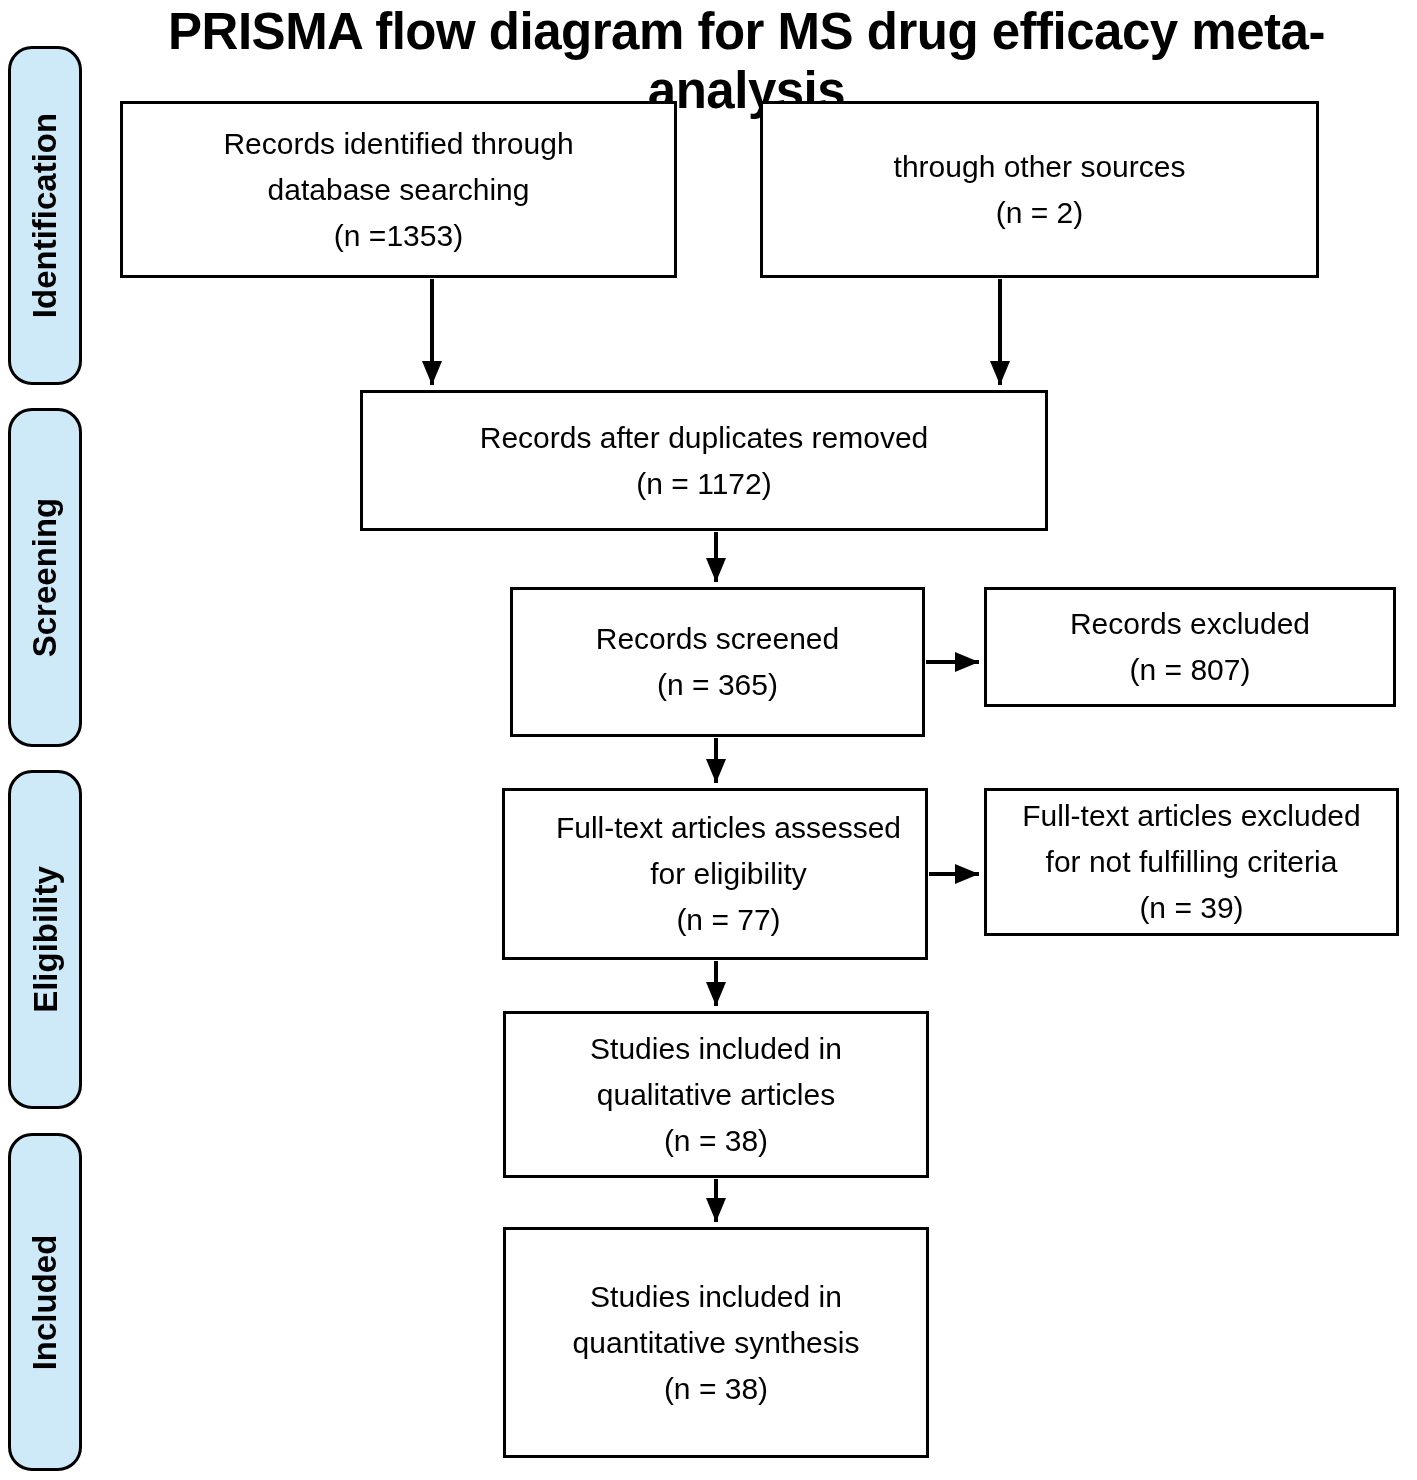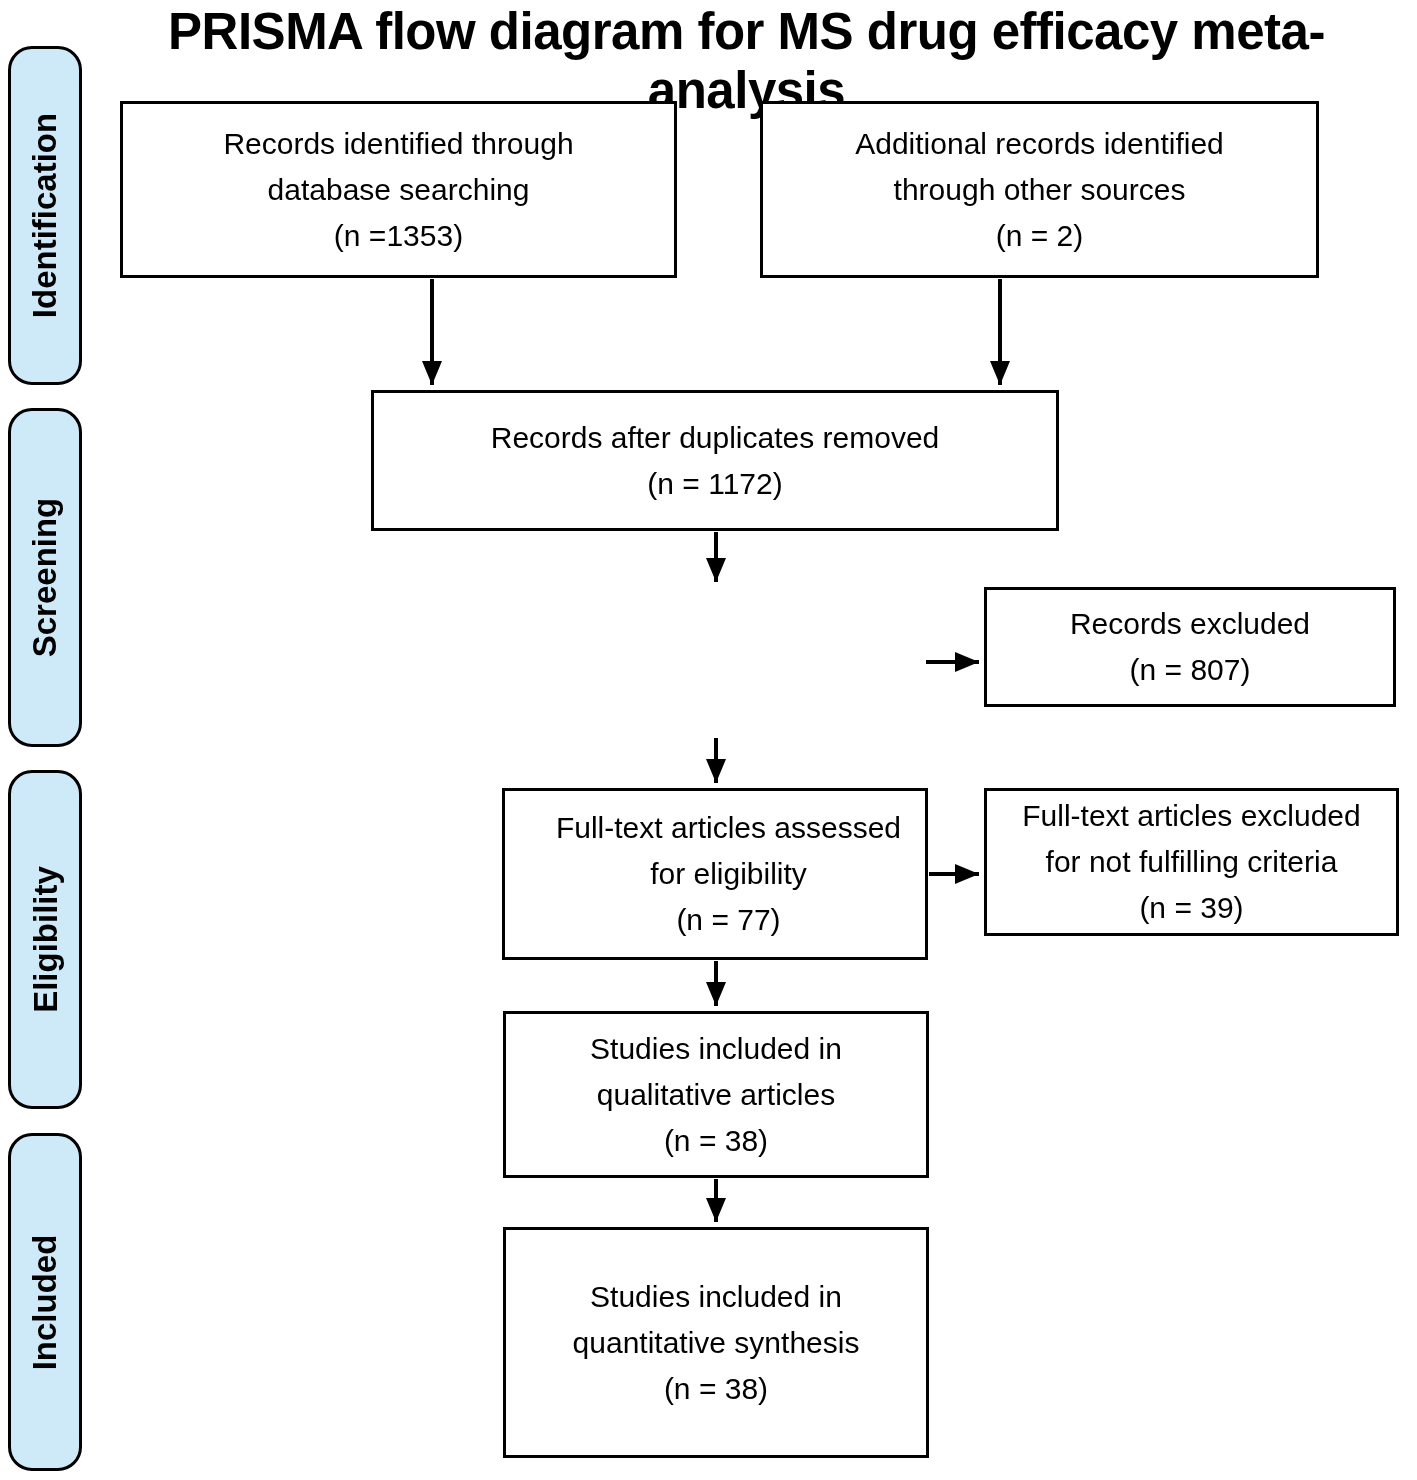--- a/index.html
+++ b/index.html
@@ -26,21 +26,21 @@
   #stage-included       { top:1133px;height:338px; }
 
   .box {
     position:absolute; box-sizing:border-box; background:#fff;
     border:3px solid var(--stroke,#000);
     display:flex; flex-direction:column; align-items:center; justify-content:center;
     text-align:left; font-size:30px; line-height:46px;
   }
   #box-identified        { left:120px; top:101px;  width:557px; height:177px; }
   #box-additional        { left:760px; top:101px;  width:559px; height:177px; }
-  #box-duplicates        { left:371px; top:390px;  width:688px; height:141px; }
+  #box-duplicates        { left:360px; top:390px;  width:688px; height:141px; }
   #box-screened          { left:510px; top:587px;  width:415px; height:150px; }
   #box-excluded          { left:984px; top:587px;  width:412px; height:120px; }
   #box-fulltext          { left:502px; top:788px;  width:426px; height:172px;padding-left:27px; }
   #box-fulltext-excluded { left:984px; top:788px;  width:415px; height:148px; }
   #box-qualitative       { left:503px; top:1011px; width:426px; height:167px; }
   #box-quantitative      { left:503px; top:1227px; width:426px; height:231px; }
 
   .arrows { position:absolute; left:0; top:0; pointer-events:none; }
   .arrows line { stroke:var(--stroke,#000); stroke-width:4; }
 </style>
@@ -80,30 +80,33 @@
     <line x1="716" y1="1179" x2="716" y2="1222" marker-end="url(#ah)"></line>
   </svg>
 
   <div class="box" id="box-identified">
     <div>Records identified through</div>
     <div>database searching</div>
     <div>(n =1353)</div>
   </div>
 
   <div class="box" id="box-additional">
-    <div>Additional records identified</div>
     <div>through other sources</div>
     <div>(n = 2)</div>
   </div>
 
   <div class="box" id="box-duplicates">
     <div>Records after duplicates removed</div>
     <div>(n = 1172)</div>
   </div>
 
+  <div class="box" id="box-screened">
+    <div>Records screened</div>
+    <div>(n = 365)</div>
+  </div>
 
   <div class="box" id="box-excluded">
     <div>Records excluded</div>
     <div>(n = 807)</div>
   </div>
 
   <div class="box" id="box-fulltext">
     <div>Full-text articles assessed</div>
     <div>for eligibility</div>
     <div>(n = 77)</div>

